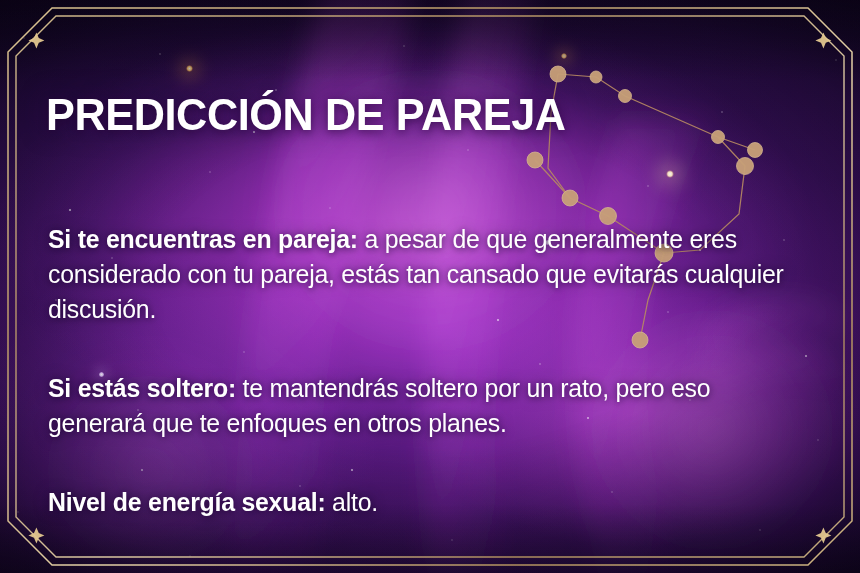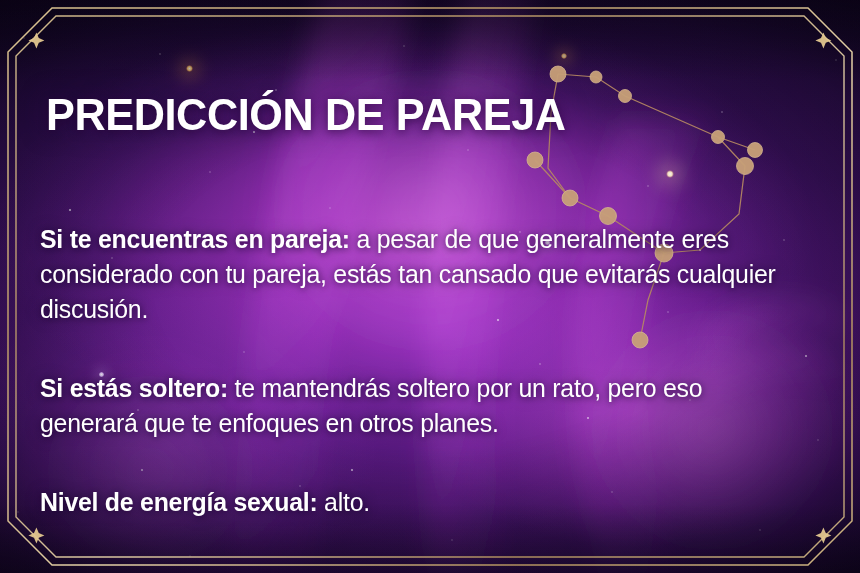--- a/index.html
+++ b/index.html
@@ -151,21 +151,21 @@
     letter-spacing: -0.4px;
     line-height: 1;
     text-shadow: 0 2px 10px rgba(30, 4, 48, 0.65), 0 0 26px rgba(60, 10, 90, 0.5);
     transform: scaleX(0.96);
     transform-origin: left center;
     white-space: nowrap;
   }
 
   #body-blocks {
     position: absolute;
-    left: 40px;
+    left: 48px;
     top: 196px;
     width: 760px;
   }
 
   .para {
     color: #ffffff;
     font-family: "Liberation Sans", sans-serif;
     font-size: 25.5px;
     line-height: 35px;
     letter-spacing: -0.25px;

